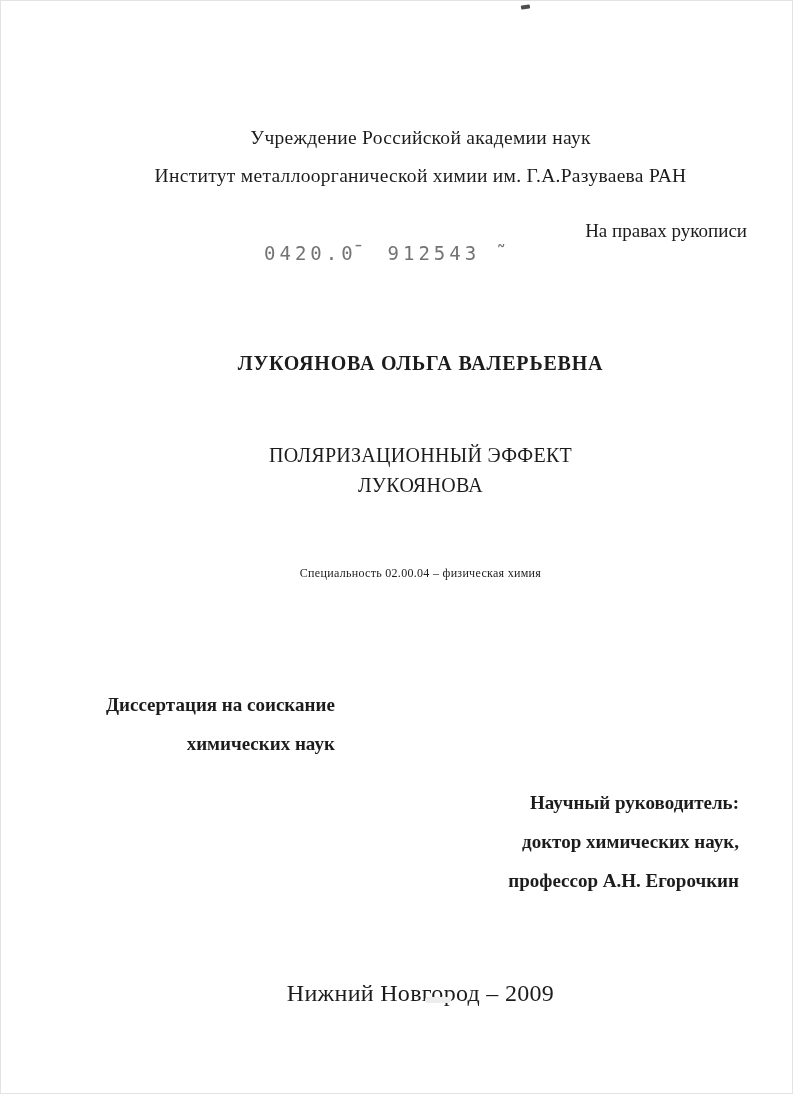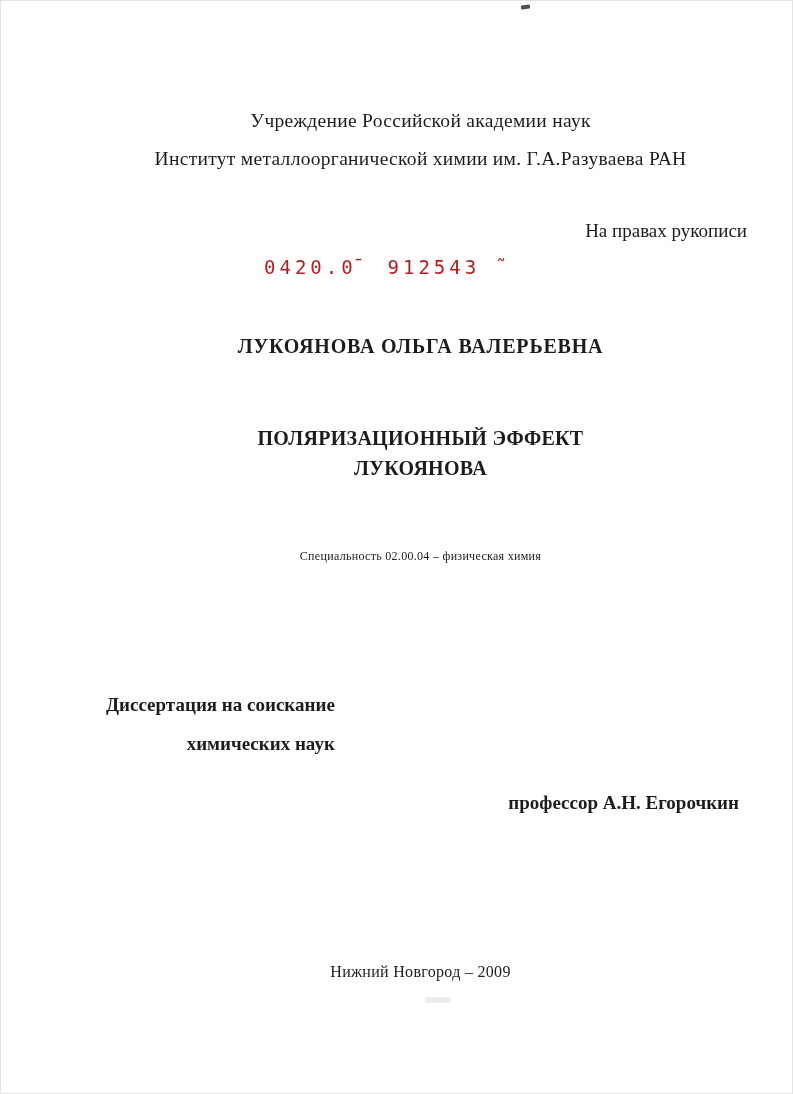--- a/index.html
+++ b/index.html
@@ -38,20 +38,21 @@
     height: 6px;
     background: #ededed;
     border-radius: 3px;
   }
 
   
   .centered {
     left: 48px;
     right: 0;
     text-align: center;
+    margin-top: 17px;
   }
 
   .org-block {
     top: 101px;
     font-size: 19.5px;
     line-height: 38px;
     letter-spacing: 0.3px;
   }
 
   .manuscript-note {
@@ -60,36 +61,35 @@
     font-size: 19px;
     text-align: right;
   }
 
   .stamp {
     left: 263px;
     top: 241px;
     font-family: "DejaVu Sans Mono", monospace;
     font-size: 19px;
     letter-spacing: 4px;
-    color: #b91c1c;
+    color: #737373;
     white-space: pre;
-    margin-top: 14px;
   }
 
   .author-name {
     top: 334px;
     font-size: 20px;
     font-weight: bold;
     letter-spacing: 0.8px;
   }
 
   .title-block {
     top: 422px;
     font-size: 20px;
-    font-weight: bold;
+    font-weight: normal;
     line-height: 30px;
     letter-spacing: 0.3px;
   }
 
   .specialty {
     top: 548px;
     font-size: 12px;
     letter-spacing: 0.3px;
   }
 
@@ -106,21 +106,21 @@
     right: 53px;
     top: 782px;
     font-size: 19px;
     font-weight: bold;
     line-height: 39px;
     text-align: right;
   }
 
   .city-year {
     top: 962px;
-    font-size: 16px;
+    font-size: 24px;
     letter-spacing: 0.3px;
   }
 </style>
 </head>
 <body>
 
 <div class="scan-canvas">
 
   <div class="abs speck"></div>
 
@@ -141,20 +141,22 @@
   </div>
 
   <div class="abs centered specialty">Специальность 02.00.04 – физическая химия</div>
 
   <div class="abs thesis-block">
     <div>Диссертация на соискание</div>
     <div>химических наук</div>
   </div>
 
   <div class="abs supervisor-block">
+    <div>Научный руководитель:</div>
+    <div>доктор химических наук,</div>
     <div>профессор А.Н. Егорочкин</div>
   </div>
 
   <div class="abs centered city-year">Нижний Новгород – 2009</div>
 
   <div class="abs smudge"></div>
 
 </div>
 
 </body></html>

